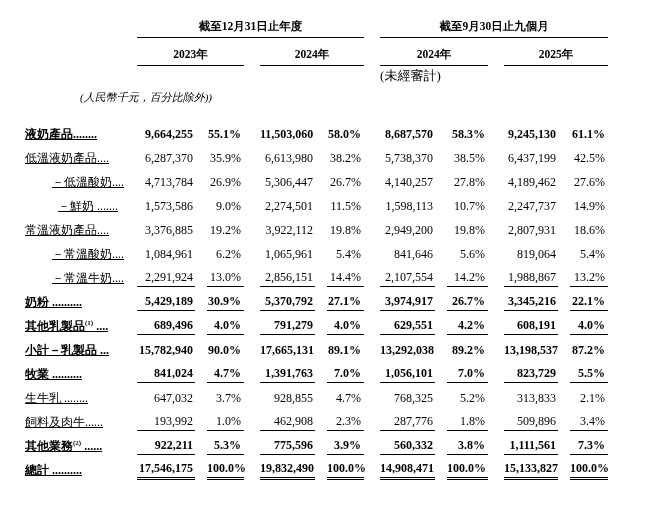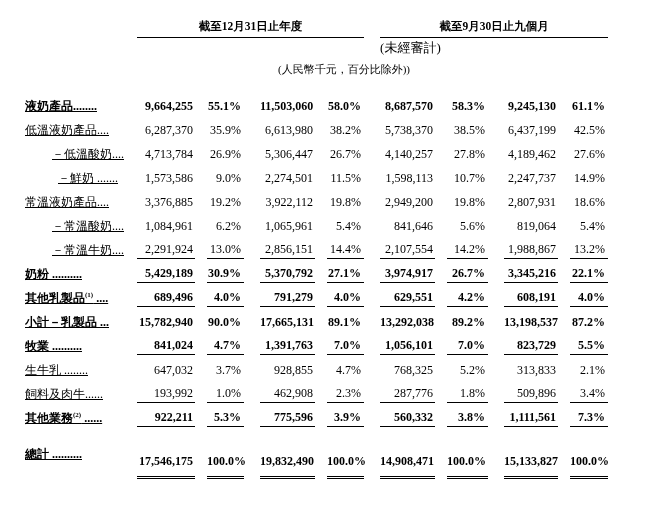--- a/index.html
+++ b/index.html
@@ -19,31 +19,31 @@
   col.c-g2   { width:16px; }
   col.c-amt3 { width:55px; }  col.c-pct3 { width:53px; }
   col.c-g3   { width:16px; }
   col.c-amt4 { width:54px; }  col.c-pct4 { width:50px; }
 
   th, td { padding:0; font-size:12px; vertical-align:middle; }
   thead th { font-weight:bold; text-align:center; vertical-align:bottom; }
   .grp  { height:24px; border-bottom:1px solid #000; padding-bottom:3px; font-size:11.5px; }
   .yr   { height:24px; border-bottom:1px solid #000; padding-bottom:3px; font-size:11.5px; }
   .note-row td   { height:20px; font-size:13px; font-weight:normal; }
-  .note2-row td  { height:22px; text-align:center; font-size:11px; padding-left:55px; }
+  .note2-row td  { height:22px; font-style:italic; font-size:11px; padding-left:55px; }
   .spacer-row td { height:14px; }
 
   tbody tr { height:24px; }
   td.lbl { text-align:left; white-space:nowrap; overflow:hidden;text-decoration:underline; }
   td.lbl.ind { padding-left:14px;text-align:center; }
   td.lbl sup { font-size:7px; line-height:0; }
   td.amt .in { text-align:right; padding-right:2px; }
   td.pct .in { text-align:right; padding-right:3px; margin-left:12px;font-family:Liberation Serif, serif; }
   tr.u  .in { border-bottom:1px solid #000; padding-bottom:1px; }
-  tr.uu .in { border-bottom:3px double #000; padding-bottom:7px;margin-top:24px; }
+  tr.uu .in { border-bottom:3px double #000; padding-bottom:1px; }
   tr.b td { font-weight:bold; }
 </style>
 </head>
 <body>
 
 <table class="fin">
   <colgroup>
     <col class="c-lbl">
       <col class="c-amt1">
       <col class="c-pct1">
@@ -57,20 +57,30 @@
     <col class="c-amt4">
       <col class="c-pct4">
   </colgroup>
   <thead>
     <tr>
       <th></th>
       <th class="grp" colspan="5">截至12月31日止年度</th>
       <th></th>
       <th class="grp" colspan="5">截至9月30日止九個月</th>
     </tr>
+    <tr>
+      <th></th>
+      <th class="yr" colspan="2">2023年</th>
+      <th></th>
+      <th class="yr" colspan="2">2024年</th>
+      <th></th>
+      <th class="yr" colspan="2">2024年</th>
+      <th></th>
+      <th class="yr" colspan="2">2025年</th>
+    </tr>
     <tr class="note-row">
       <td colspan="7"></td>
       <td colspan="5">(未經審計)</td>
     </tr>
     <tr class="note2-row">
       <td colspan="12">(人民幣千元，百分比除外))</td>
     </tr>
     <tr class="spacer-row">
       <td colspan="12"></td>
     </tr>

